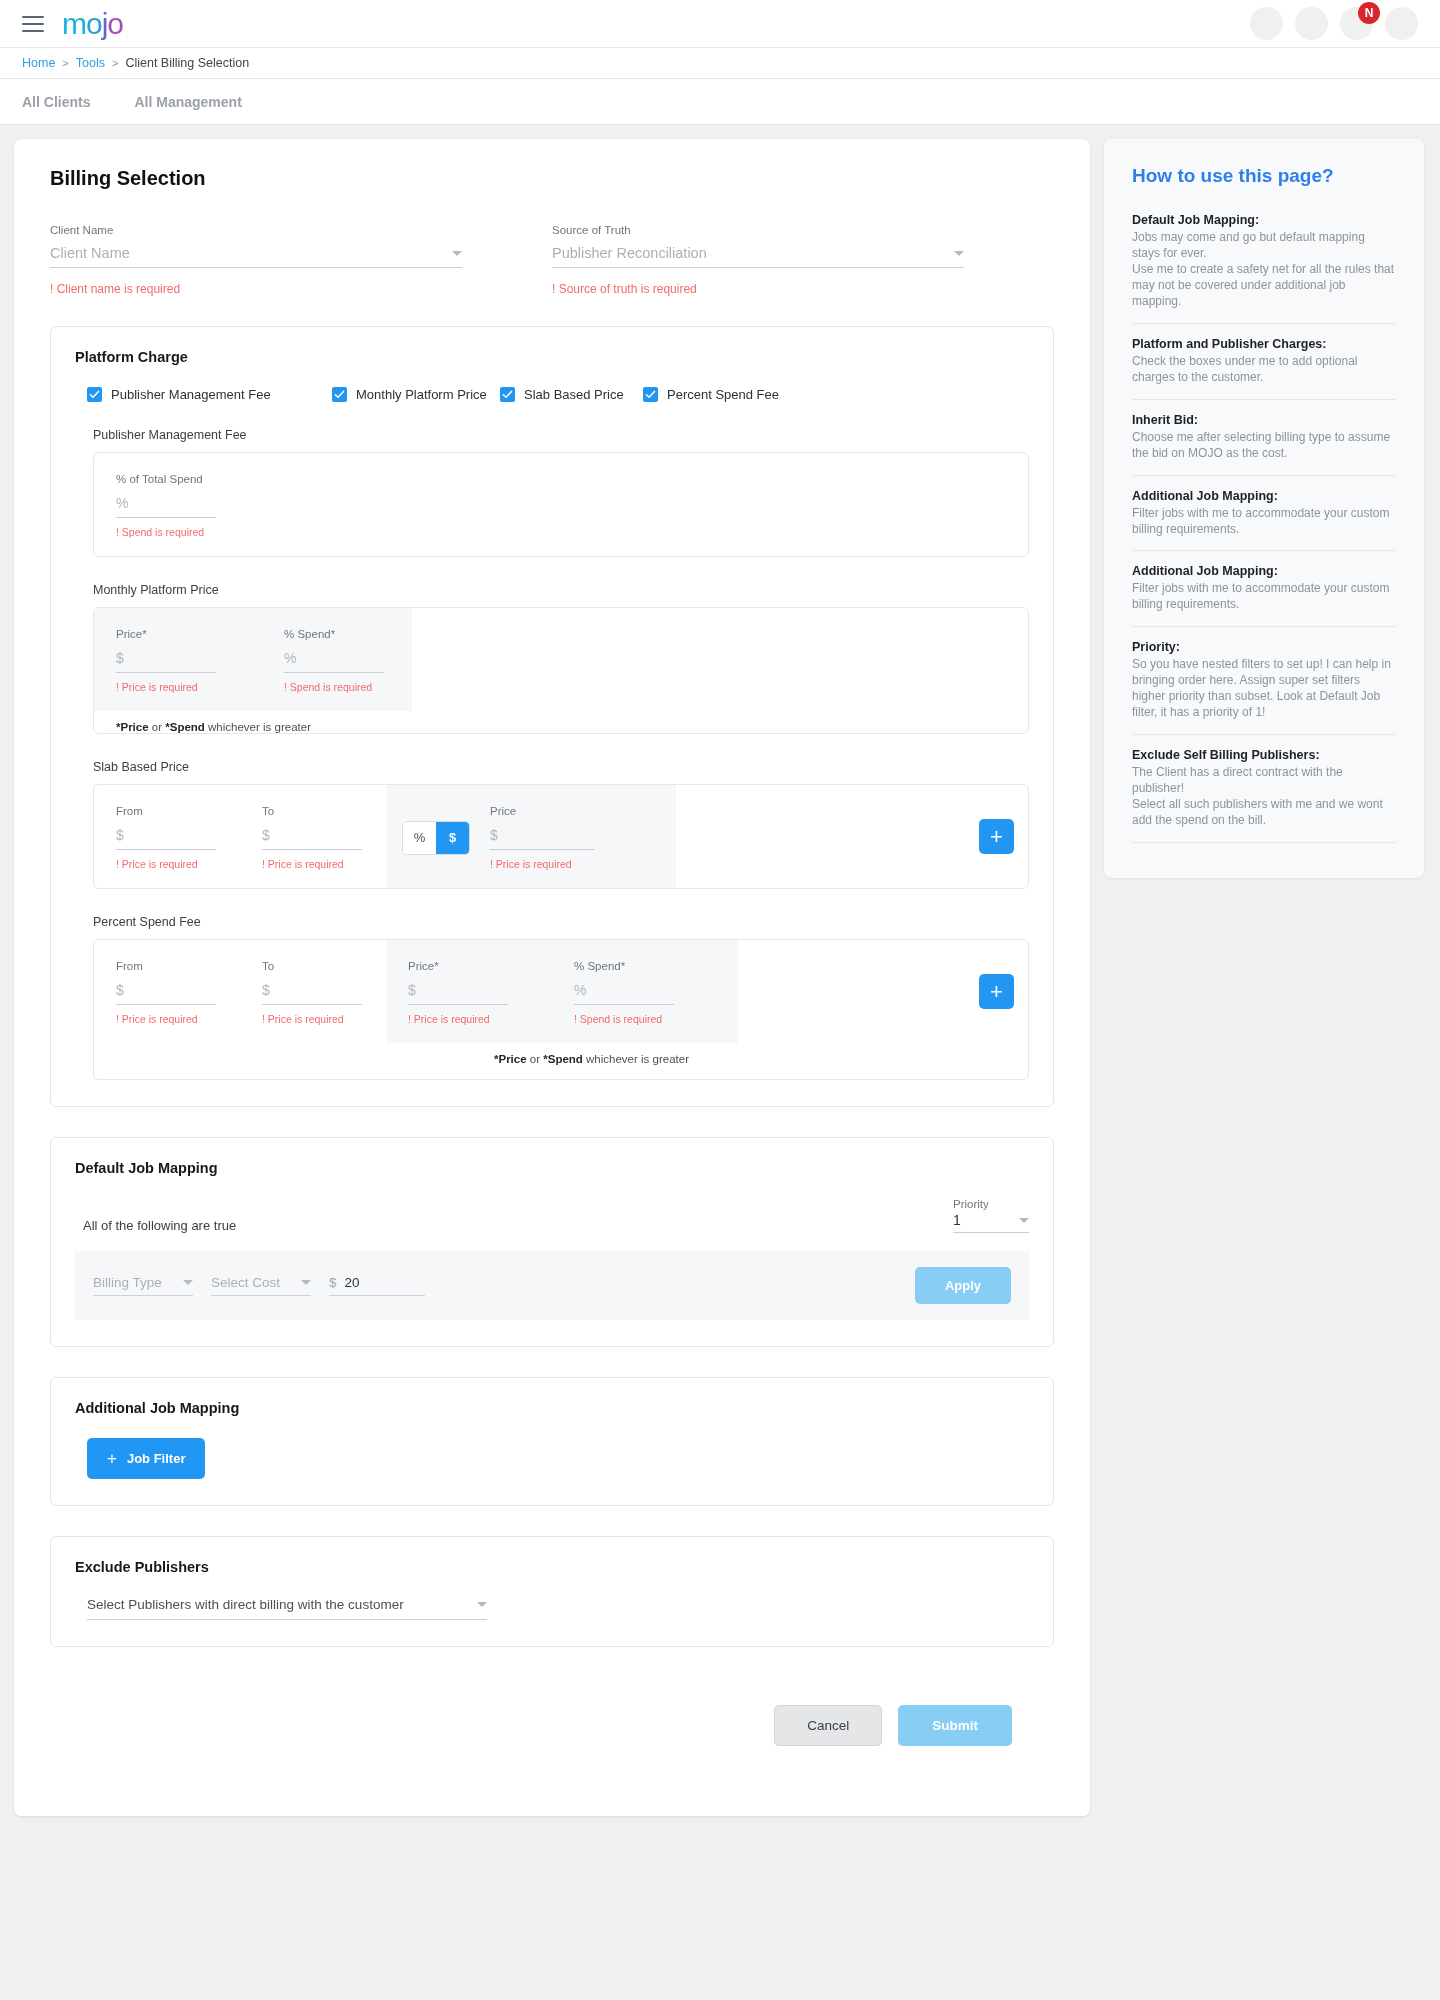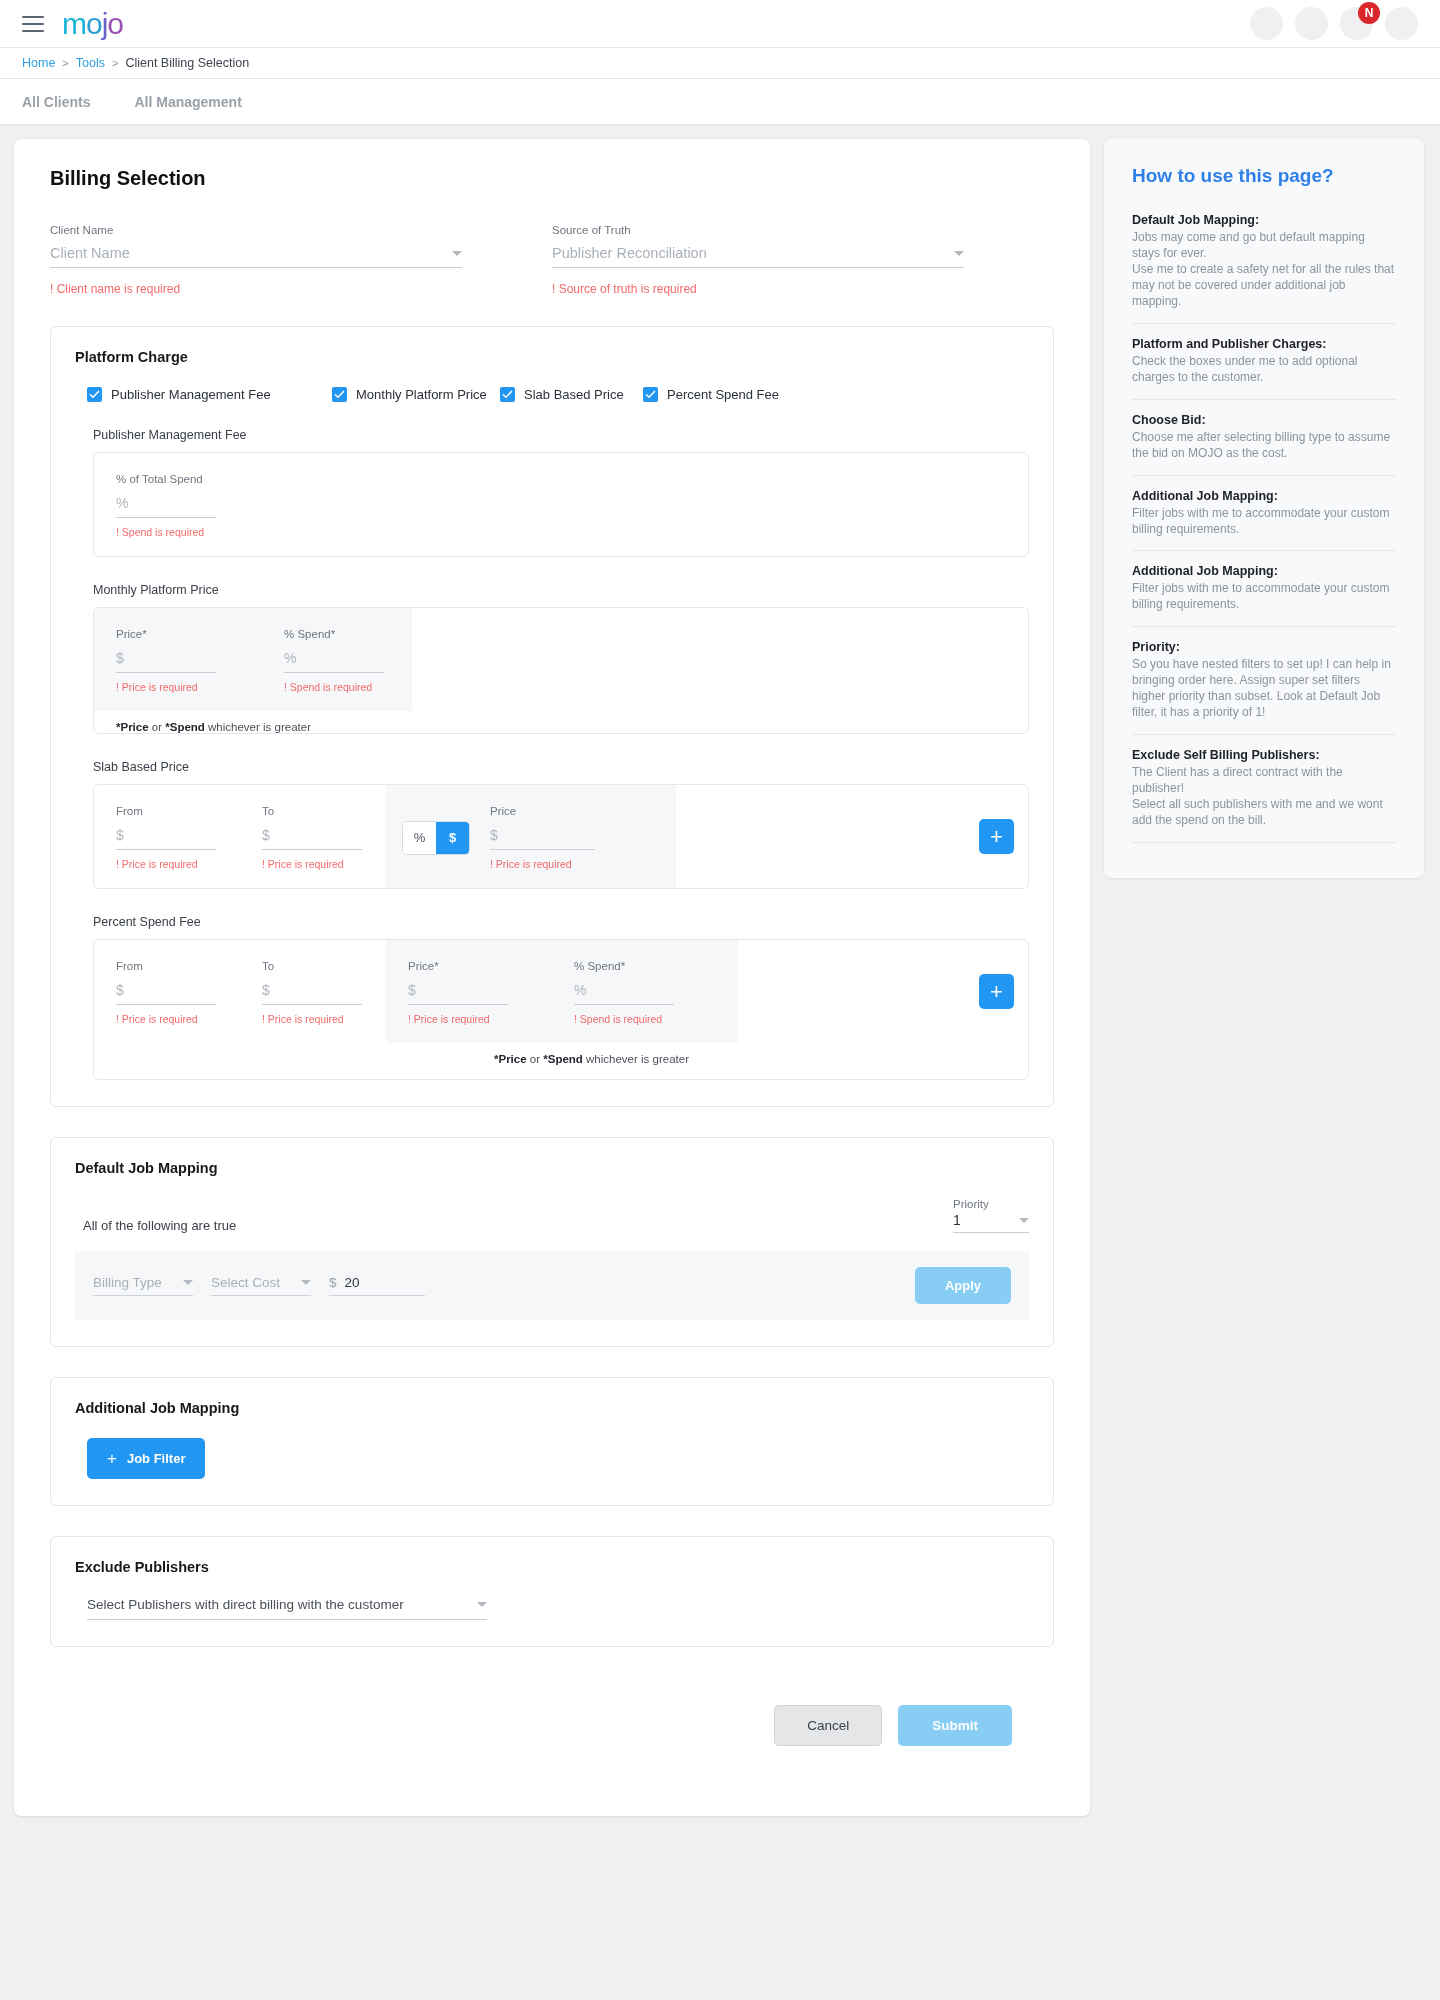--- a/index.html
+++ b/index.html
@@ -397,21 +397,21 @@
     <div class="help-item">
       <div class="help-h">Default Job Mapping:</div>
       <div class="help-p">Jobs may come and go but default mapping stays for ever.
 Use me to create a safety net for all the rules that may not be covered under additional job mapping.</div>
     </div>
     <div class="help-item">
       <div class="help-h">Platform and Publisher Charges:</div>
       <div class="help-p">Check the boxes under me to add optional charges to the customer.</div>
     </div>
     <div class="help-item">
-      <div class="help-h">Choose Bid:</div>
+      <div class="help-h">Inherit Bid:</div>
       <div class="help-p">Choose me after selecting billing type to assume the bid on MOJO as the cost.</div>
     </div>
     <div class="help-item">
       <div class="help-h">Additional Job Mapping:</div>
       <div class="help-p">Filter jobs with me to accommodate your custom billing requirements.</div>
     </div>
     <div class="help-item">
       <div class="help-h">Additional Job Mapping:</div>
       <div class="help-p">Filter jobs with me to accommodate your custom billing requirements.</div>
     </div>

